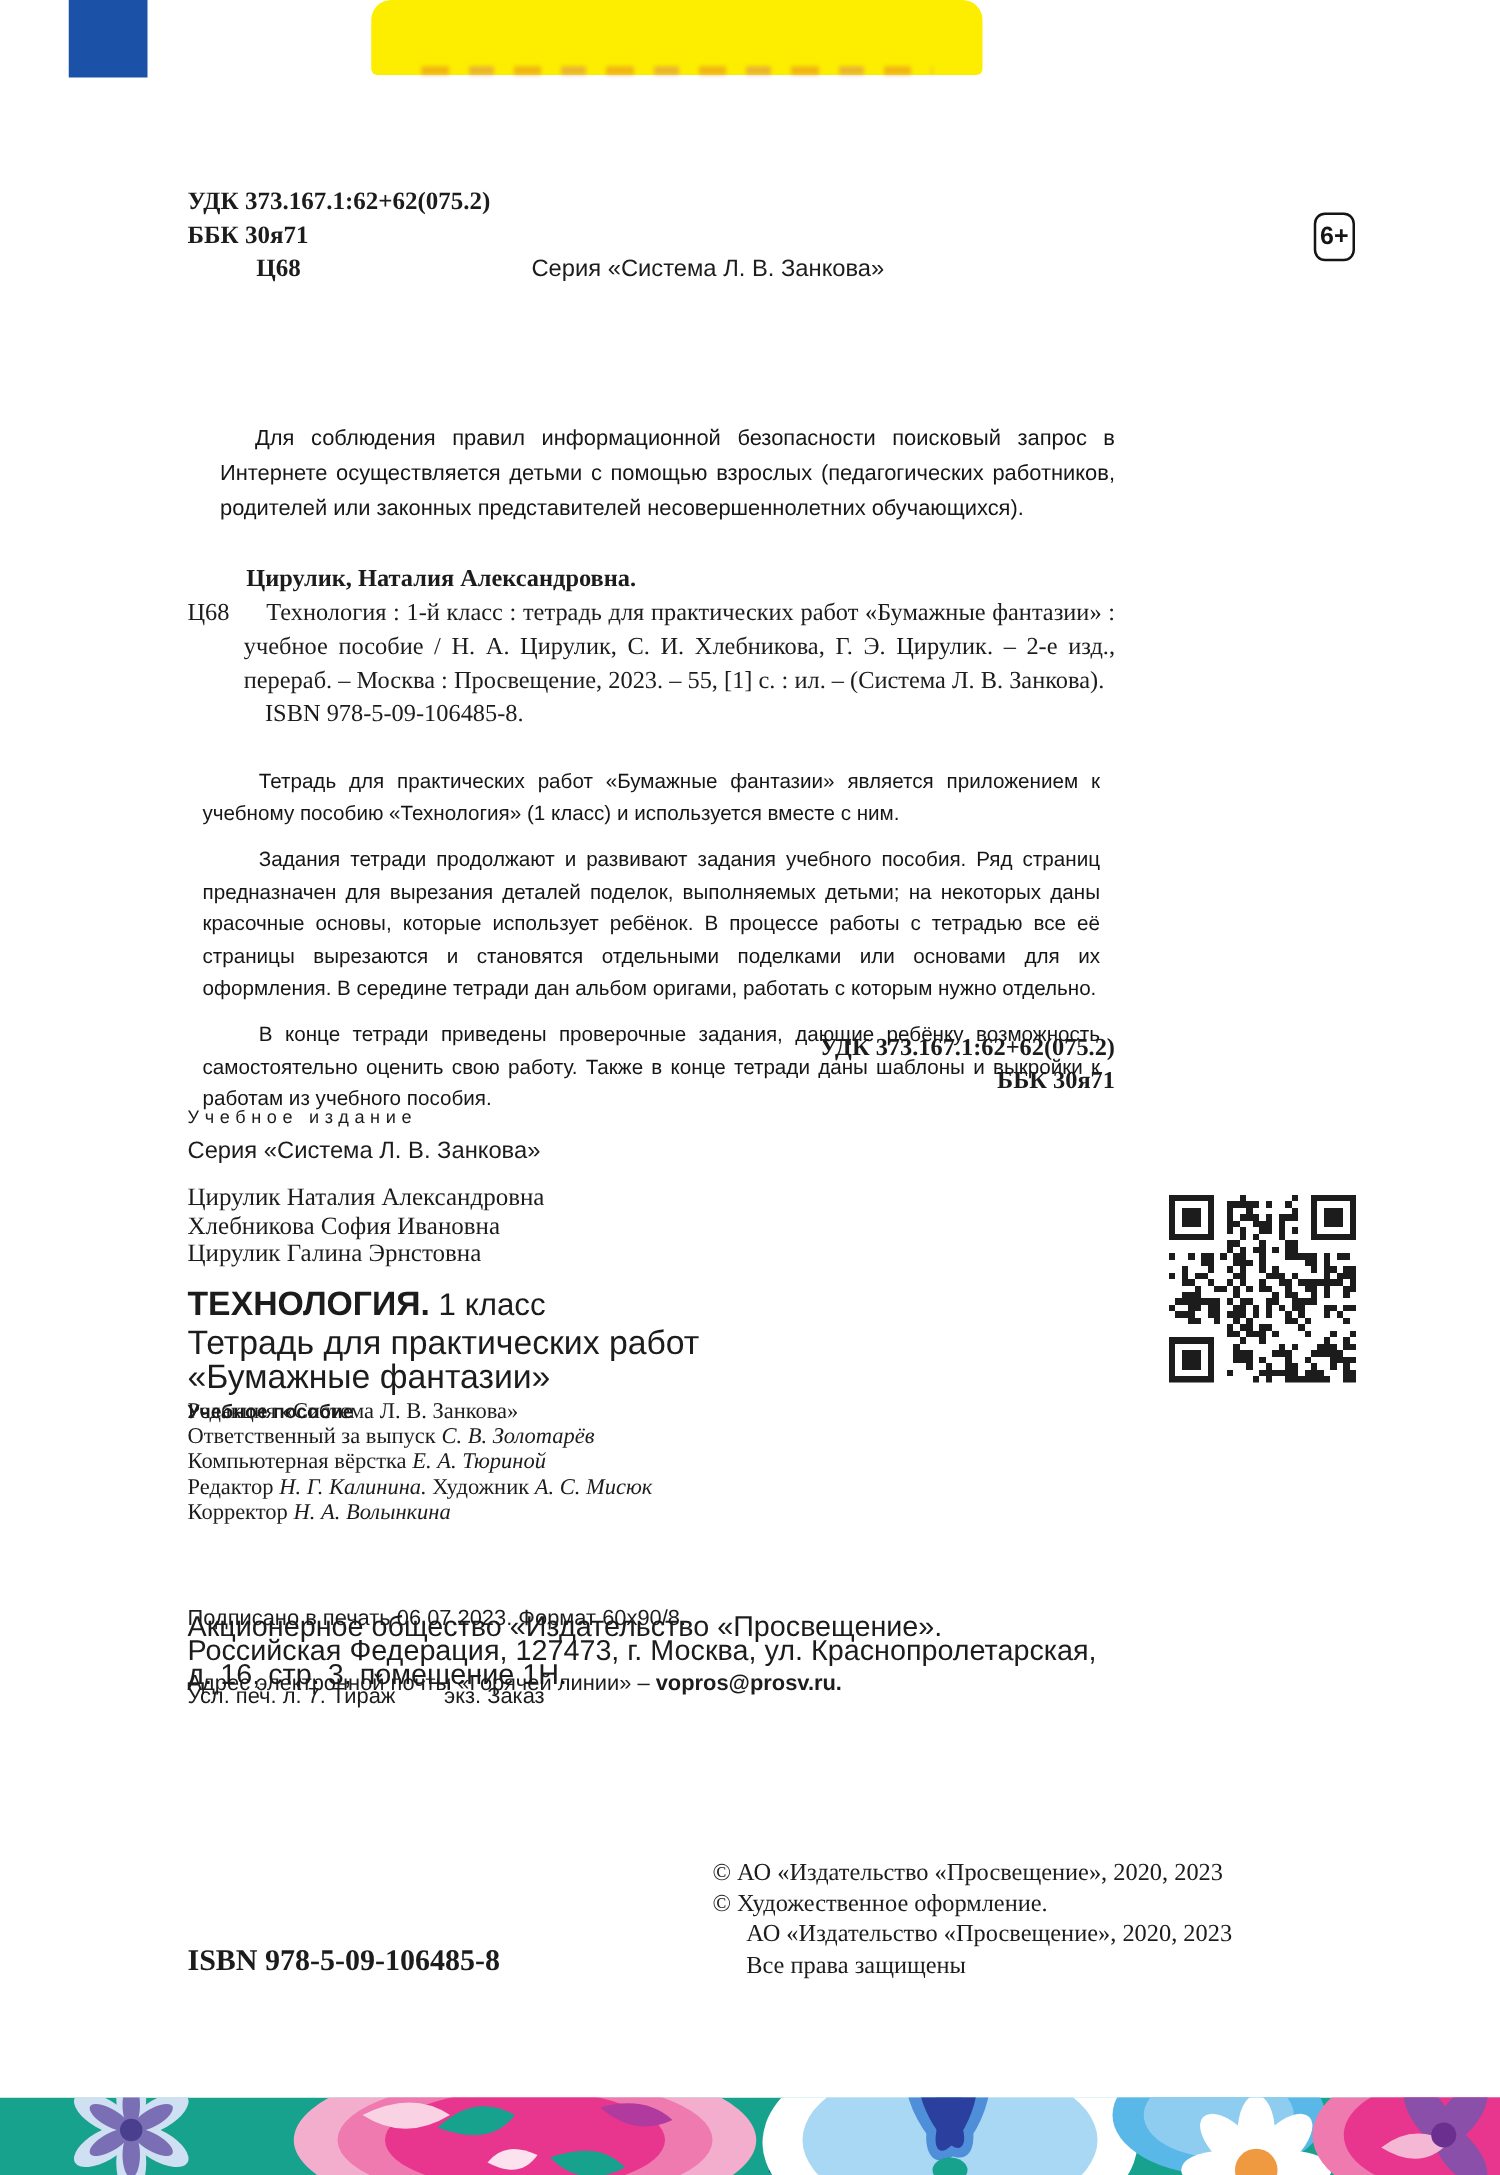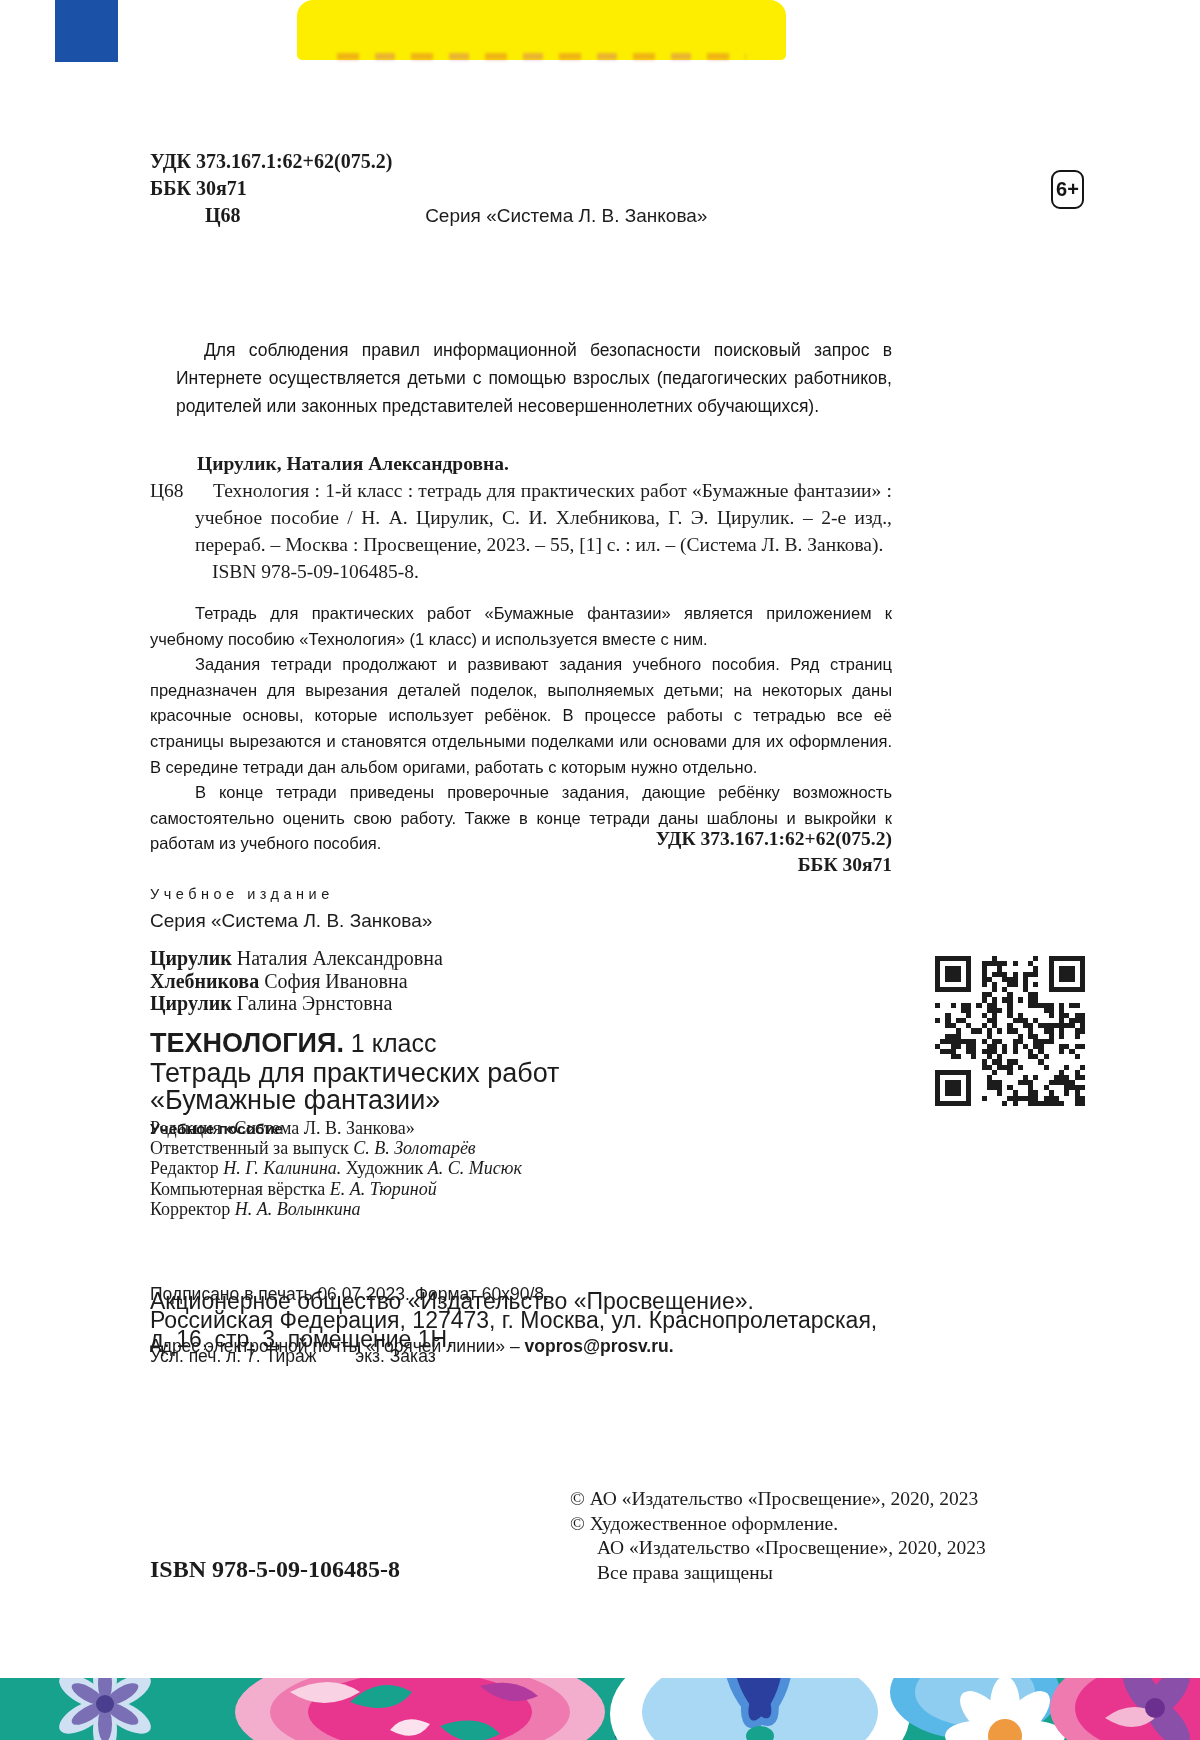--- a/index.html
+++ b/index.html
@@ -38,31 +38,31 @@
   
   .bib { top:450px; font-size:19.5px; line-height:27px; }
   .bib-author { margin:0 0 0 47px; font-weight:bold; }
   .bib-entry-wrap { position:relative; }
   .bib-code { position:absolute; left:0; top:0; }
   .bib-entry { margin:0; padding-left:45px; text-indent:18px; text-align:justify; }
   .bib-isbn { margin:0 0 0 62px; }
 
   
   .annotation { top:601px; font-size:16.5px; line-height:25.6px; text-align:justify; color:#161616; }
-  .annotation p { margin:0; text-indent:45px; }
+  .annotation p { margin:12px; text-indent:45px; }
 
   
   .codes-right { top:826px; text-align:right; font-weight:bold; font-size:19.5px; line-height:26px; }
 
   
   .edition { top:886px; }
   .ed-kind { font-family:"Liberation Sans", sans-serif; font-size:14.5px; letter-spacing:4.5px; }
   .ed-series { font-family:"Liberation Sans", sans-serif; font-size:19px; margin-top:8px; }
   .ed-authors { margin-top:15px; font-size:20px; line-height:22.5px; }
-  .ed-author b { font-weight:bold; }
+  .ed-author b { font-weight:normal; }
   .ed-title { margin-top:13px; font-family:"Liberation Sans", sans-serif; font-size:27px; font-weight:bold; line-height:30px; }
   .ed-grade { font-weight:normal; font-size:25px; }
   .ed-sub { font-family:"Liberation Sans", sans-serif; font-size:27px; line-height:24.5px; margin-top:3px; }
   .ed-type { font-family:"Liberation Sans", sans-serif; font-size:15.5px; font-weight:bold; margin-top:7px; }
 
   
   .editorial { top:1118px; font-size:18px; line-height:20px; }
   .ed-redaction { margin:0 0 10px 0; }
   .editorial p { margin:0; line-height:20.2px; }
   .editorial em { font-style:italic; }
@@ -423,22 +423,22 @@
         <rect x="23" y="1" width="5" height="5" fill="#fff"></rect>
         <rect x="24" y="2" width="3" height="3" fill="#1c1c1c"></rect>
         <rect x="0" y="22" width="7" height="7" fill="#1c1c1c"></rect>
         <rect x="1" y="23" width="5" height="5" fill="#fff"></rect>
         <rect x="2" y="24" width="3" height="3" fill="#1c1c1c"></rect>
       </svg></div>
 
   <div class="col editorial">
     <p class="ed-redaction">Редакция «Система Л. В. Занкова»</p>
     <p><span>Ответственный за выпуск </span><em>С. В. Золотарёв</em></p>
+    <p><span>Компьютерная вёрстка </span><em>Е. А. Тюриной</em></p>
     <p><span>Редактор </span><em>Н. Г. Калинина.</em><span> Художник </span><em>А. С. Мисюк</em></p>
-    <p><span>Компьютерная вёрстка </span><em>Е. А. Тюриной</em></p>
     <p><span>Корректор </span><em>Н. А. Волынкина</em></p>
   </div>
 
   <div class="col print-block">
     <div>Подписано в печать 06.07.2023. Формат 60х90/8.</div>
     <div>Усл. печ. л. 7. Тираж        экз. Заказ</div>
   </div>
 
   <div class="col publisher-block">
     <div>Акционерное общество «Издательство «Просвещение».</div>

